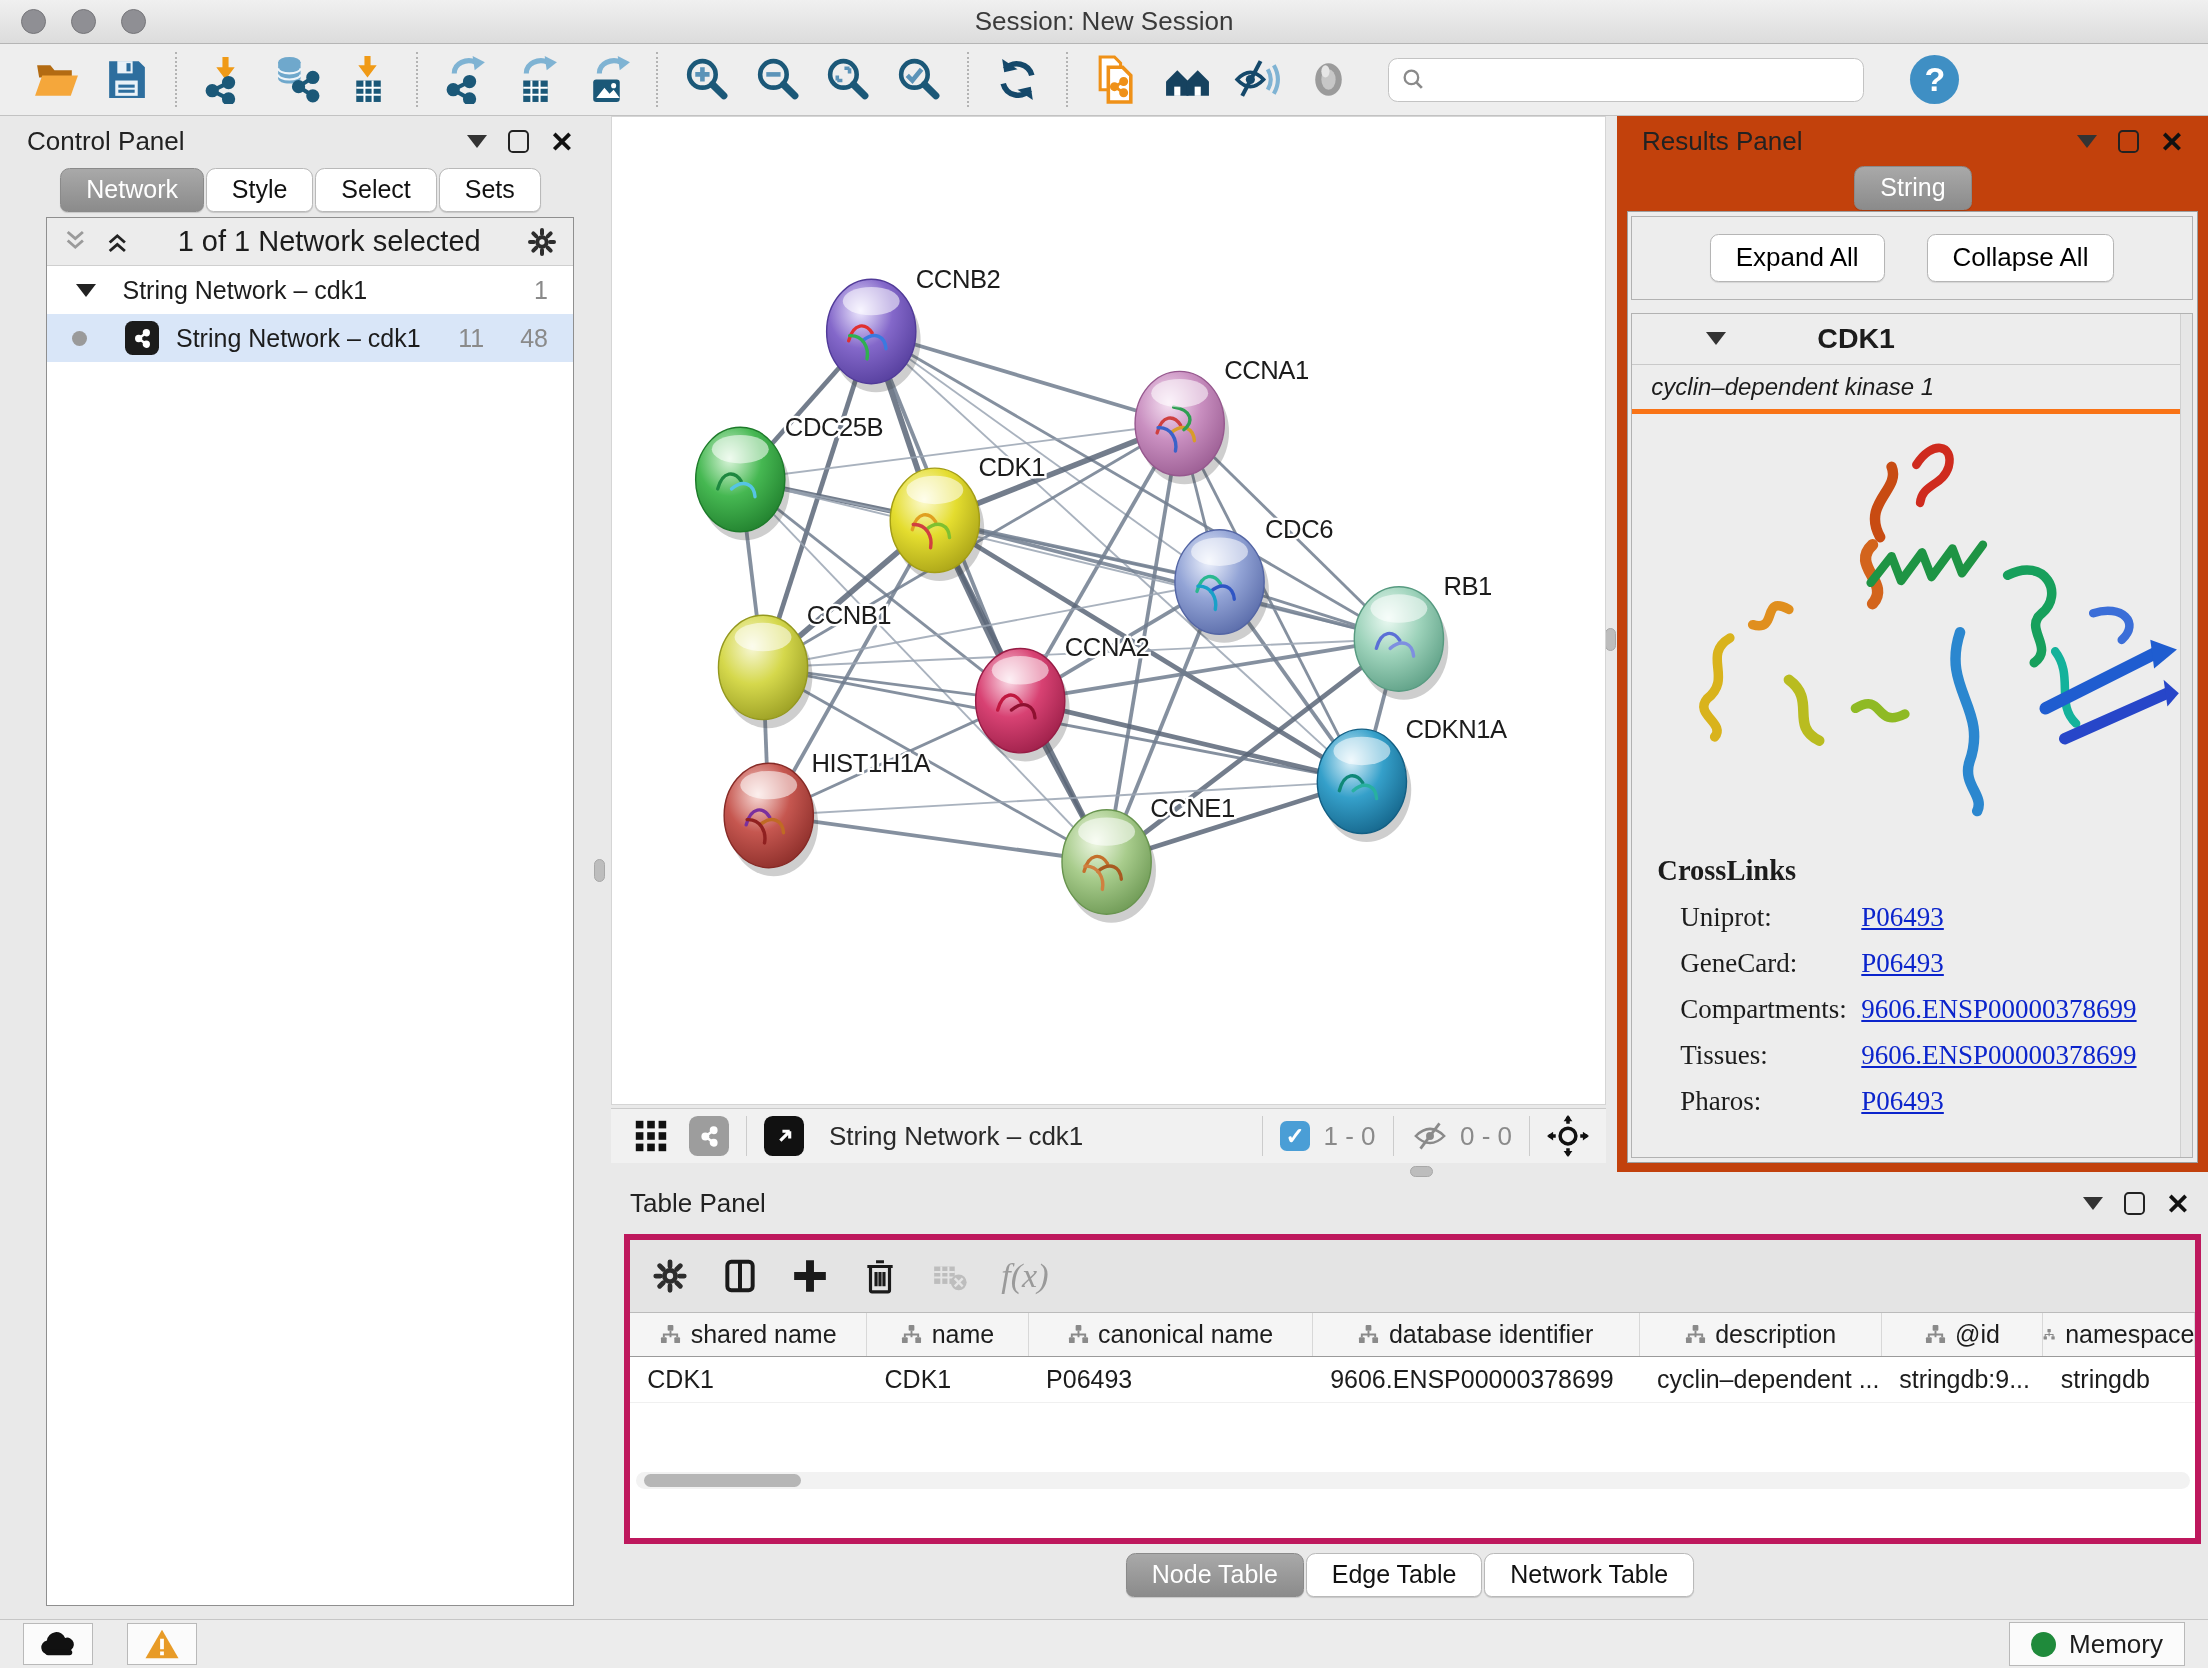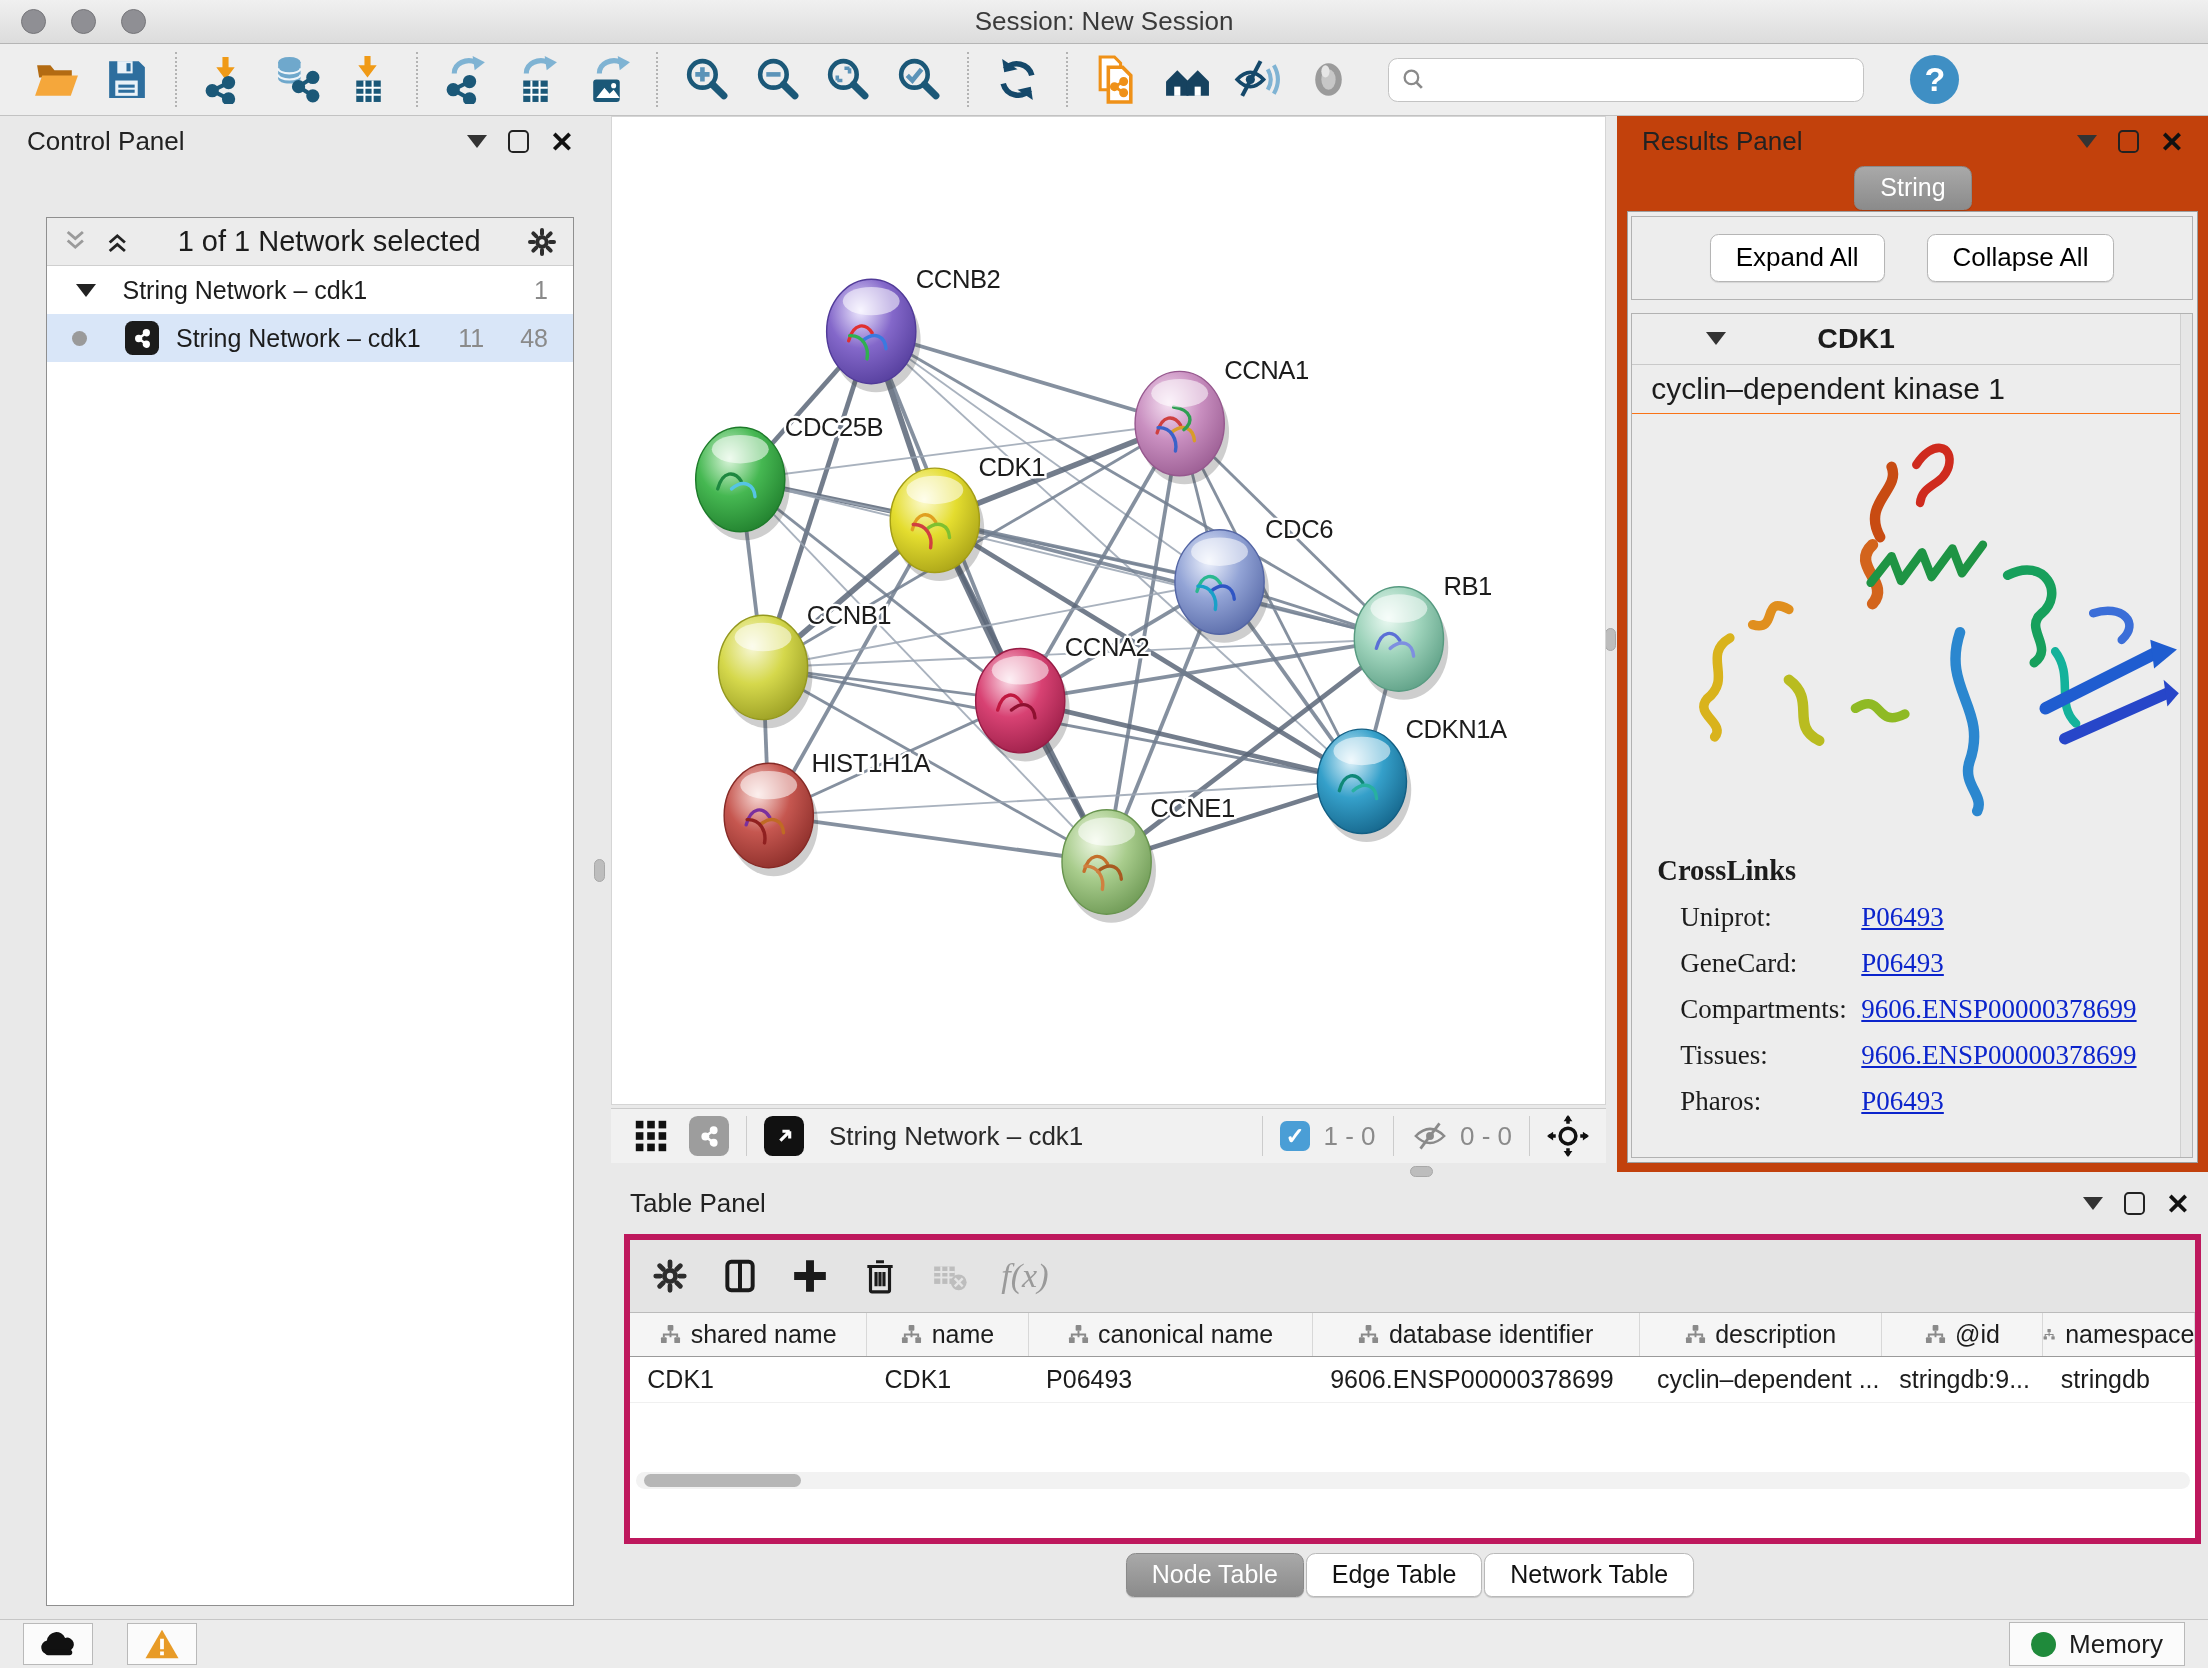--- a/index.html
+++ b/index.html
@@ -77,21 +77,21 @@
   .results-panel { position:absolute; left:1617px; top:116px; width:592px; height:1056px; background:#c2410c; }
   .results-panel .phead { padding:9.5px 25px 0 25px; }
   .rp-tab { display:flex; justify-content:center; margin-top:7.6px; }
   .rp-box { position:absolute; left:9.5px; right:11.4px; top:95px; bottom:9.5px; border:1.9px solid #9f9f9f; background:#ededed; padding:3.8px; }
   .rp-actions { border:1px solid #b2b2b2; height:84px; display:flex; align-items:center; justify-content:center; gap:42px; }
   .btn { background:#fff; border:1.9px solid #b5b5b5; border-radius:8.6px; font-size:26px; padding:7.6px 25px; box-shadow:0 1px 1px rgba(0,0,0,.1); }
   .rp-protein { border:1px solid #b2b2b2; margin-top:5.7px; position:absolute; left:3.8px; right:3.8px; top:95px; bottom:3.8px; }
   .rp-ph { height:51px; display:flex; align-items:center; border-bottom:1px solid #c9c9c9; }
   .rp-ph .pi-tri { margin-left:74px; }
   .rp-ph .pname { font-size:28.5px; font-weight:bold; margin-left:91px; }
-  .rp-desc { height:49px; display:flex; align-items:center; padding-left:19px; font-size:30px; border-bottom:1px solid #f97316; }
+  .rp-desc { height:49px; display:flex; align-items:center; padding-left:19px; font-size:24px; border-bottom:5px solid #f97316;font-style:italic; }
   .rp-img { height:428px; display:flex; align-items:center; justify-content:center; }
   .rp-cross { font-family:"Liberation Serif", serif; padding:13.3px 0 0 25px; }
   .rp-cross .ct { font-size:28.5px; font-weight:bold; }
   .cl-row { display:flex; margin-top:15px; font-size:27px; }
   .cl-row .cl-label { width:204px; padding-left:23px; }
   .cl-row a { color:#0b24cc; text-decoration:underline; }
   .rp-lane { position:absolute; top:0; right:0; bottom:0; width:11.4px; background:#e6e6e6; border-left:1px solid #cfcfcf; }
 
   
   .table-panel { position:absolute; left:611px; top:1179px; width:1598px; height:439px; background:#e9e9e9; }
@@ -309,20 +309,26 @@
 
 <div class="control-panel">
   <div class="phead">
     <span class="ptitle">Control Panel</span>
     <span class="picons">
       <span class="pi-tri"></span>
       <span class="pi-sq"></span>
       <span class="pi-x">✕</span>
     </span>
   </div>
+  <div class="tabrow cp-tabs">
+      <div class="tab active">Network</div>
+      <div class="tab">Style</div>
+      <div class="tab">Select</div>
+      <div class="tab">Sets</div>
+    </div>
   <div class="cp-box">
     <div class="cp-box-head">
       <svg width="28.5" height="27" viewBox="0 0 30 28">
         <path d="M6 4l8 7 8-7M6 13l8 7 8-7" stroke="#9a9a9a" stroke-width="3" fill="none"></path>
       </svg>
       <svg width="28.5" height="27" viewBox="0 0 30 28" style="margin-left:13.3px">
         <path d="M6 24l8-7 8 7M6 15l8-7 8 7" stroke="#222" stroke-width="3" fill="none"></path>
       </svg>
       <span class="sel-status">1 of 1 Network selected</span>
       <svg width="32" height="32" viewBox="0 0 48 48">

